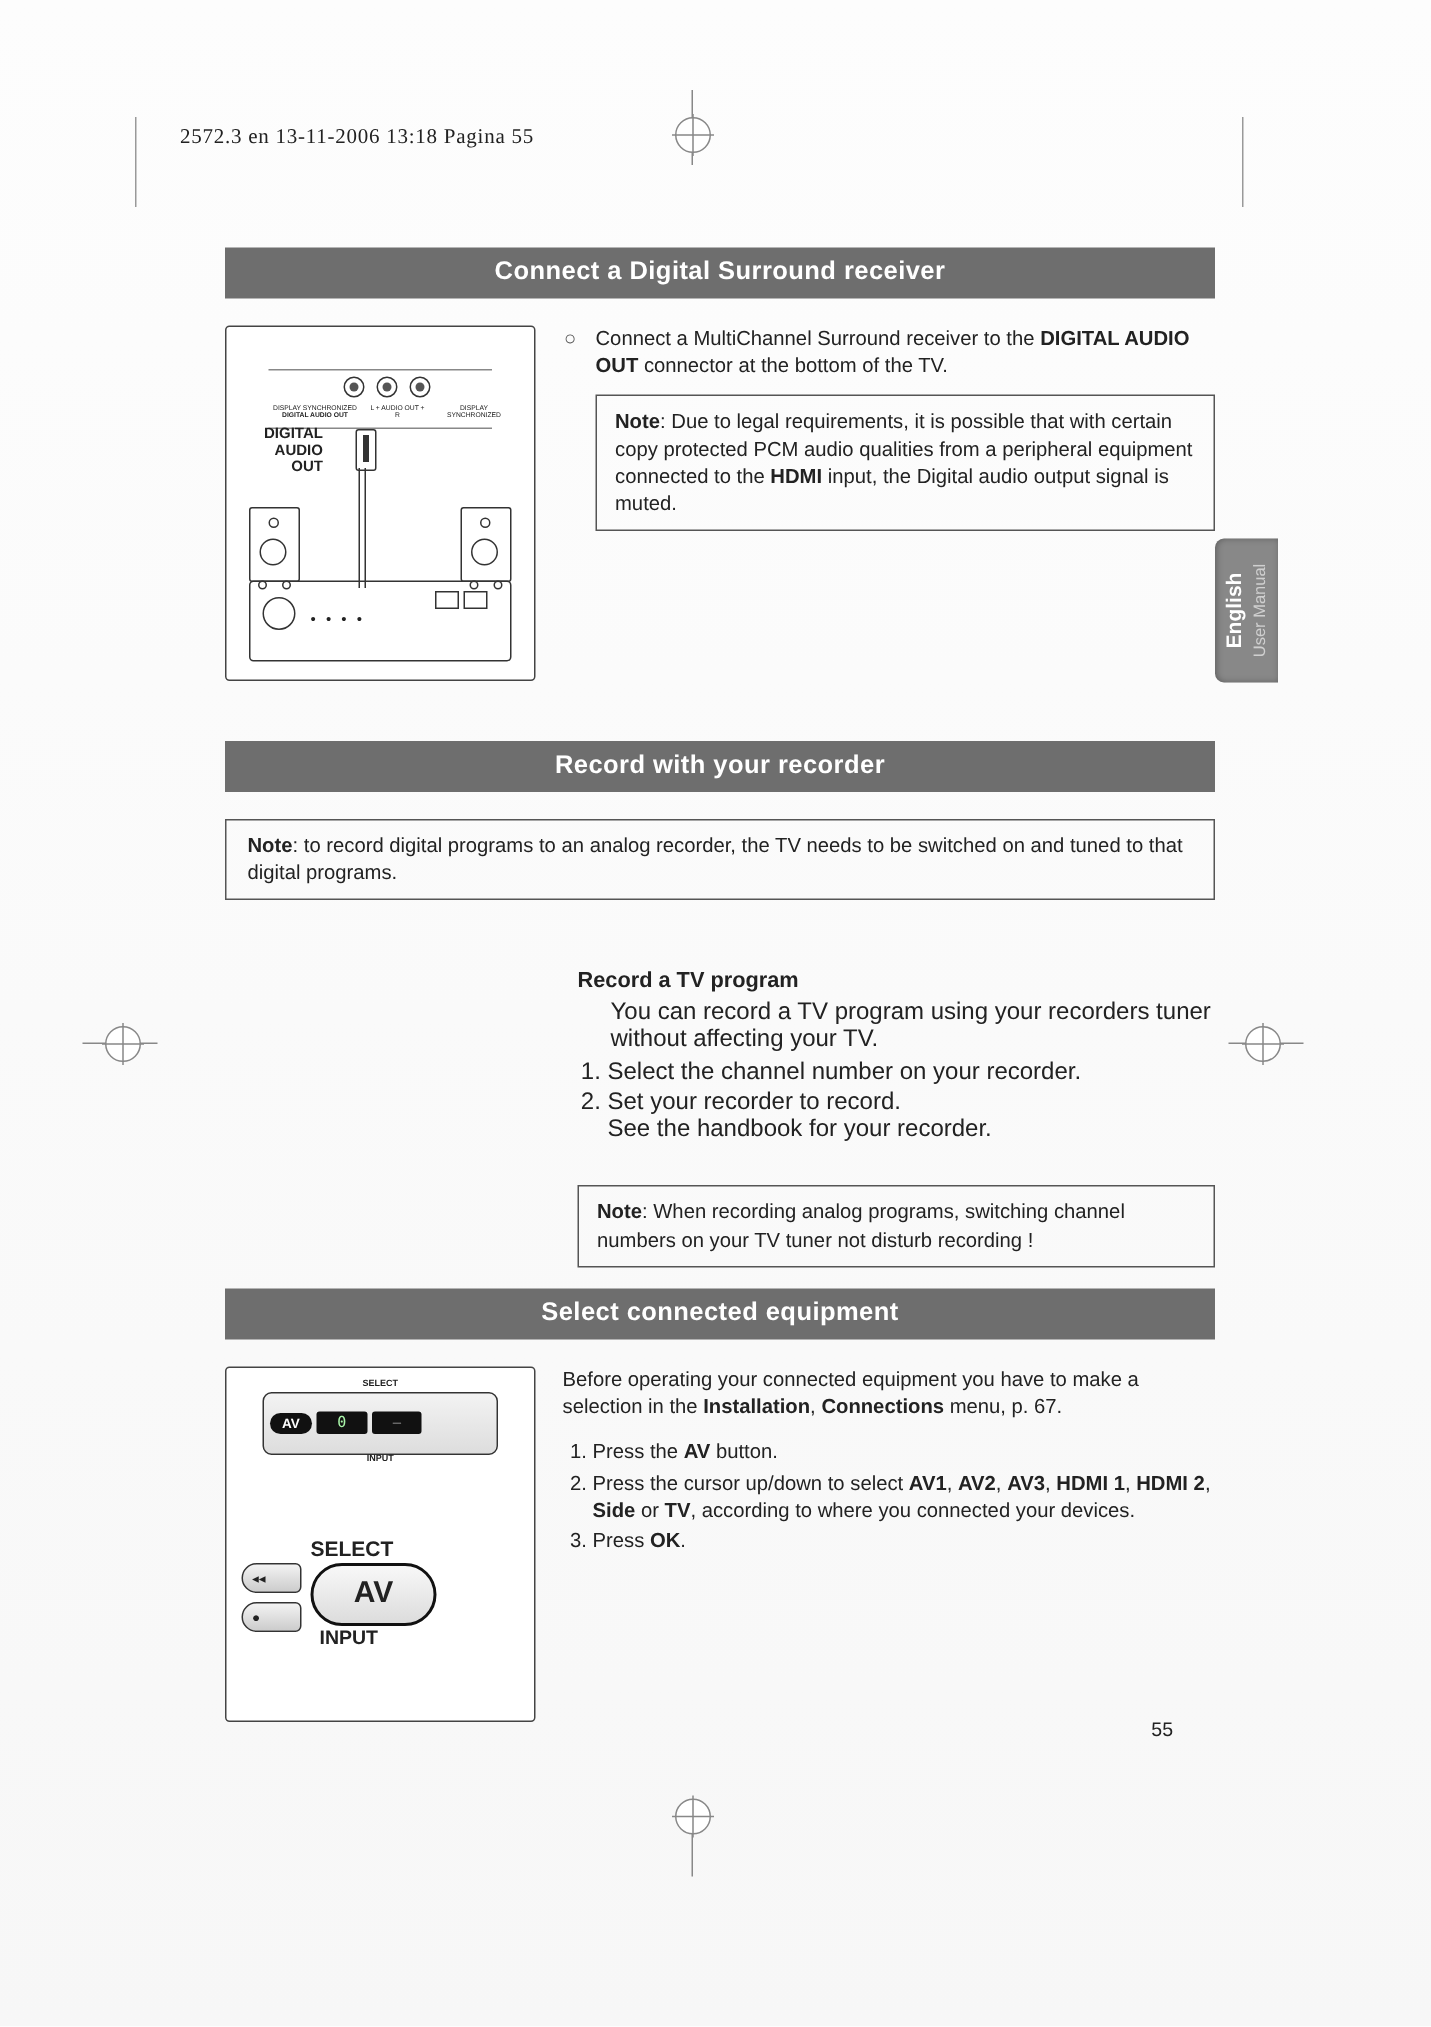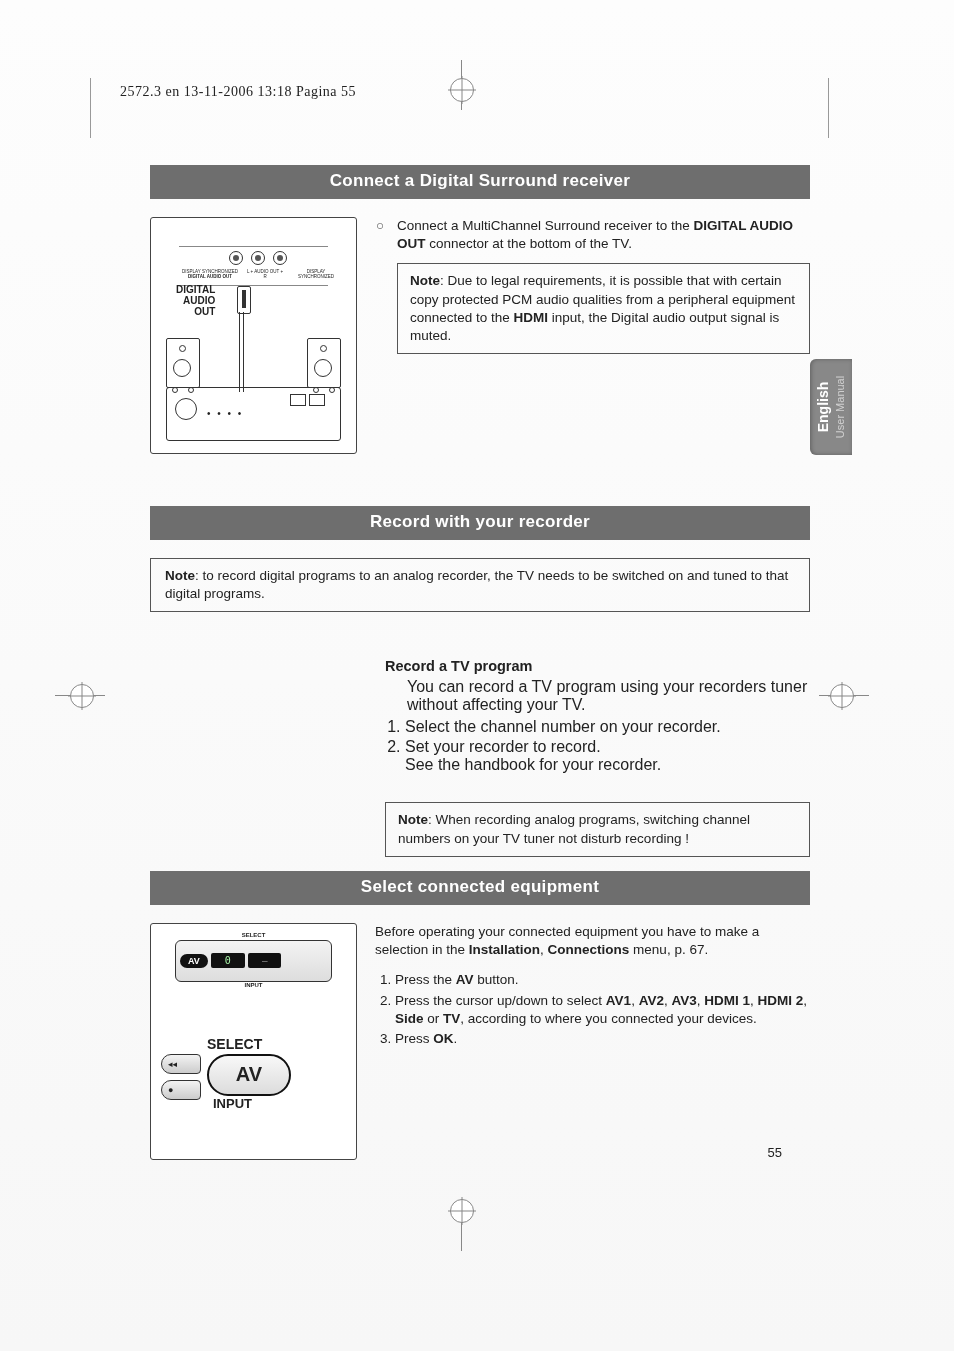--- a/index.html
+++ b/index.html
@@ -310,21 +310,21 @@
       </div>
 
       <div class="tab">
         <div class="tab-text">
           <span class="tab-lang">English</span><br>
           <span class="tab-sub">User Manual</span>
         </div>
       </div>
     </div>
 
-    <div class="section-header" style="margin-top:28px;">Record with your recorder</div>
+    <div class="section-header" style="margin-top:16px;">Record with your recorder</div>
 
     <div class="note-box-full">
       <span class="bold">Note</span><span>: to record digital programs to an analog recorder, the TV needs to be switched on and tuned to that digital programs.</span>
     </div>
 
     <div style="margin-left:235px;margin-top:46px;">
       <div class="subsection-title">Record a TV program</div>
       <div class="indent-block">You can record a TV program using your recorders tuner without affecting your TV.</div>
       <ol class="steps">
         <li><span>Select the channel number on your recorder.</span></li>

